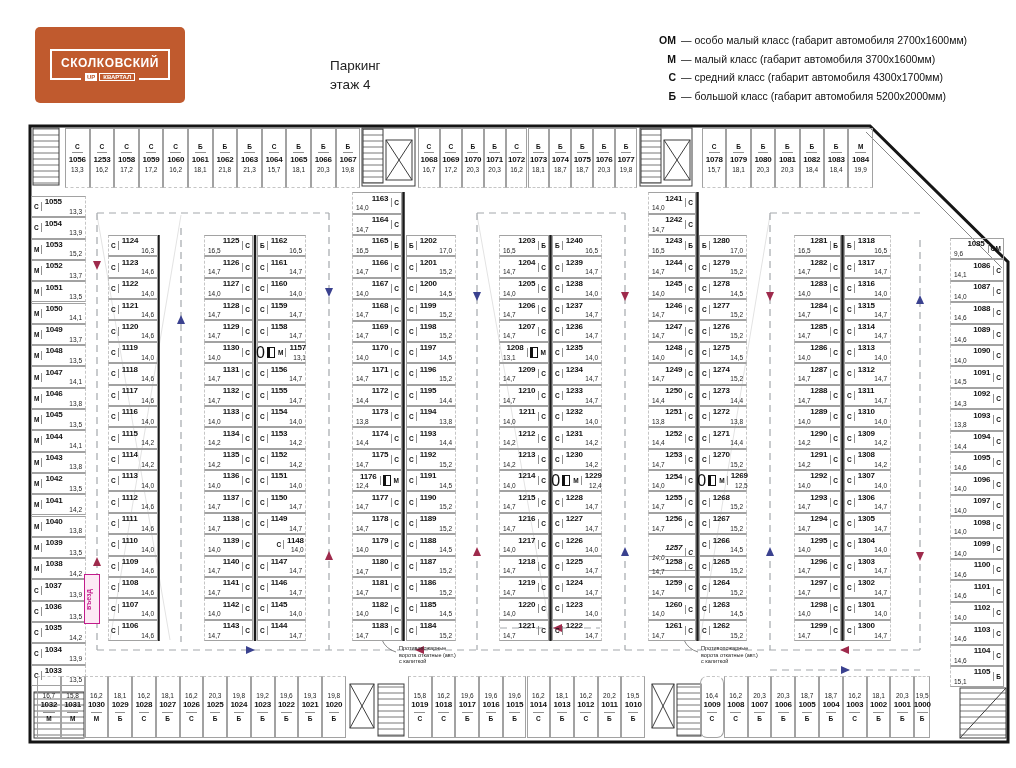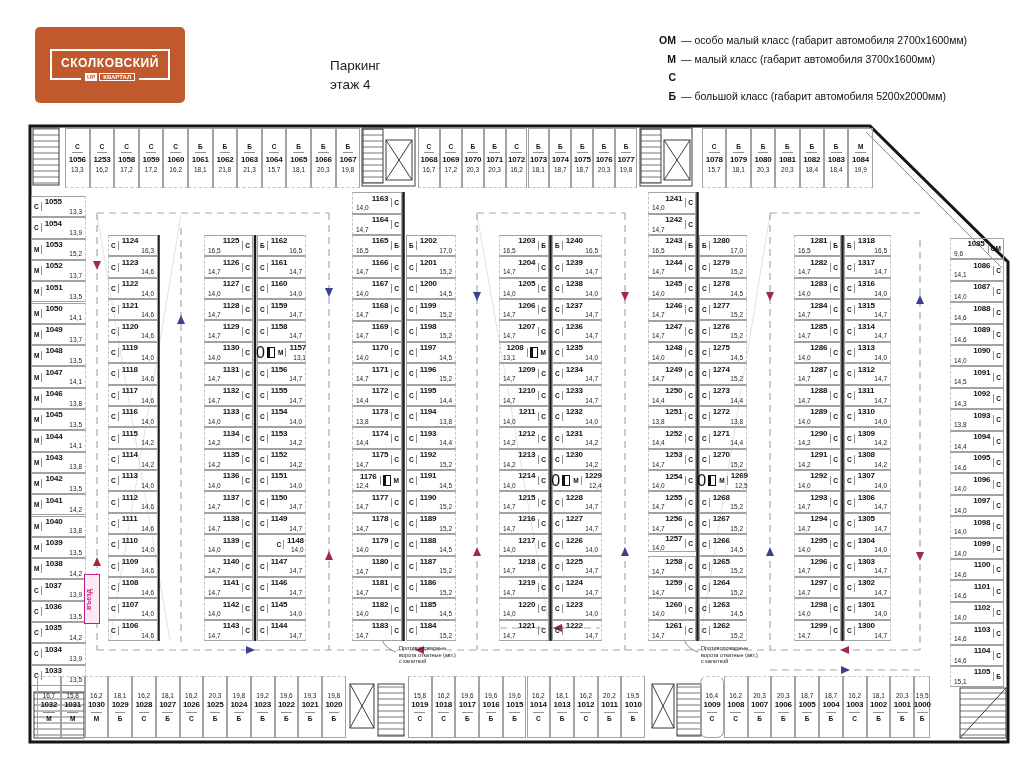--- a/index.html
+++ b/index.html
@@ -61,20 +61,21 @@
     <span class="lg-desc">— особо малый класс (габарит автомобиля 2700х1600мм)</span>
   </div>
 
   <div class="lg-row">
     <span class="lg-code">М</span>
     <span class="lg-desc">— малый класс (габарит автомобиля 3700х1600мм)</span>
   </div>
 
   <div class="lg-row">
     <span class="lg-code">С</span>
+    <span class="lg-desc">— средний класс (габарит автомобиля 4300х1700мм)</span>
   </div>
 
   <div class="lg-row">
     <span class="lg-code">Б</span>
     <span class="lg-desc">— большой класс (габарит автомобиля 5200х2000мм)</span>
   </div>
 </div>
 
   <svg id="plan-svg" width="1016" height="768" viewBox="0 0 1016 768">
     <defs>
@@ -1698,21 +1699,21 @@
         <span class="cls">С</span>
       </div>
       <div class="st hr" style="left: 648px; top: 512.85px; width: 48px; height: 21.37px; border-left: 1px dashed rgb(198, 198, 198);">
         <span class="stk">
           <span class="num">1256</span>
           <span class="area">14,7</span>
         </span>
         <span class="sep"></span>
         <span class="cls">С</span>
       </div>
-      <div class="st hr" style="left: 648px; top: 534.22px; width: 48px; height: 18px; border-left: 1px dashed rgb(198, 198, 198);">
+      <div class="st hr" style="left: 648px; top: 534.22px; width: 48px; height: 37px; border-left: 1px dashed rgb(198, 198, 198); font-style: italic;">
         <span class="stk">
           <span class="num">1257</span>
           <span class="area">14,0</span>
         </span>
         <span class="sep"></span>
         <span class="cls">С</span>
       </div>
       <div class="st hr" style="left: 648px; top: 555.59px; width: 48px; height: 21.37px; border-left: 1px dashed rgb(198, 198, 198);">
         <span class="stk">
           <span class="num">1258</span>

